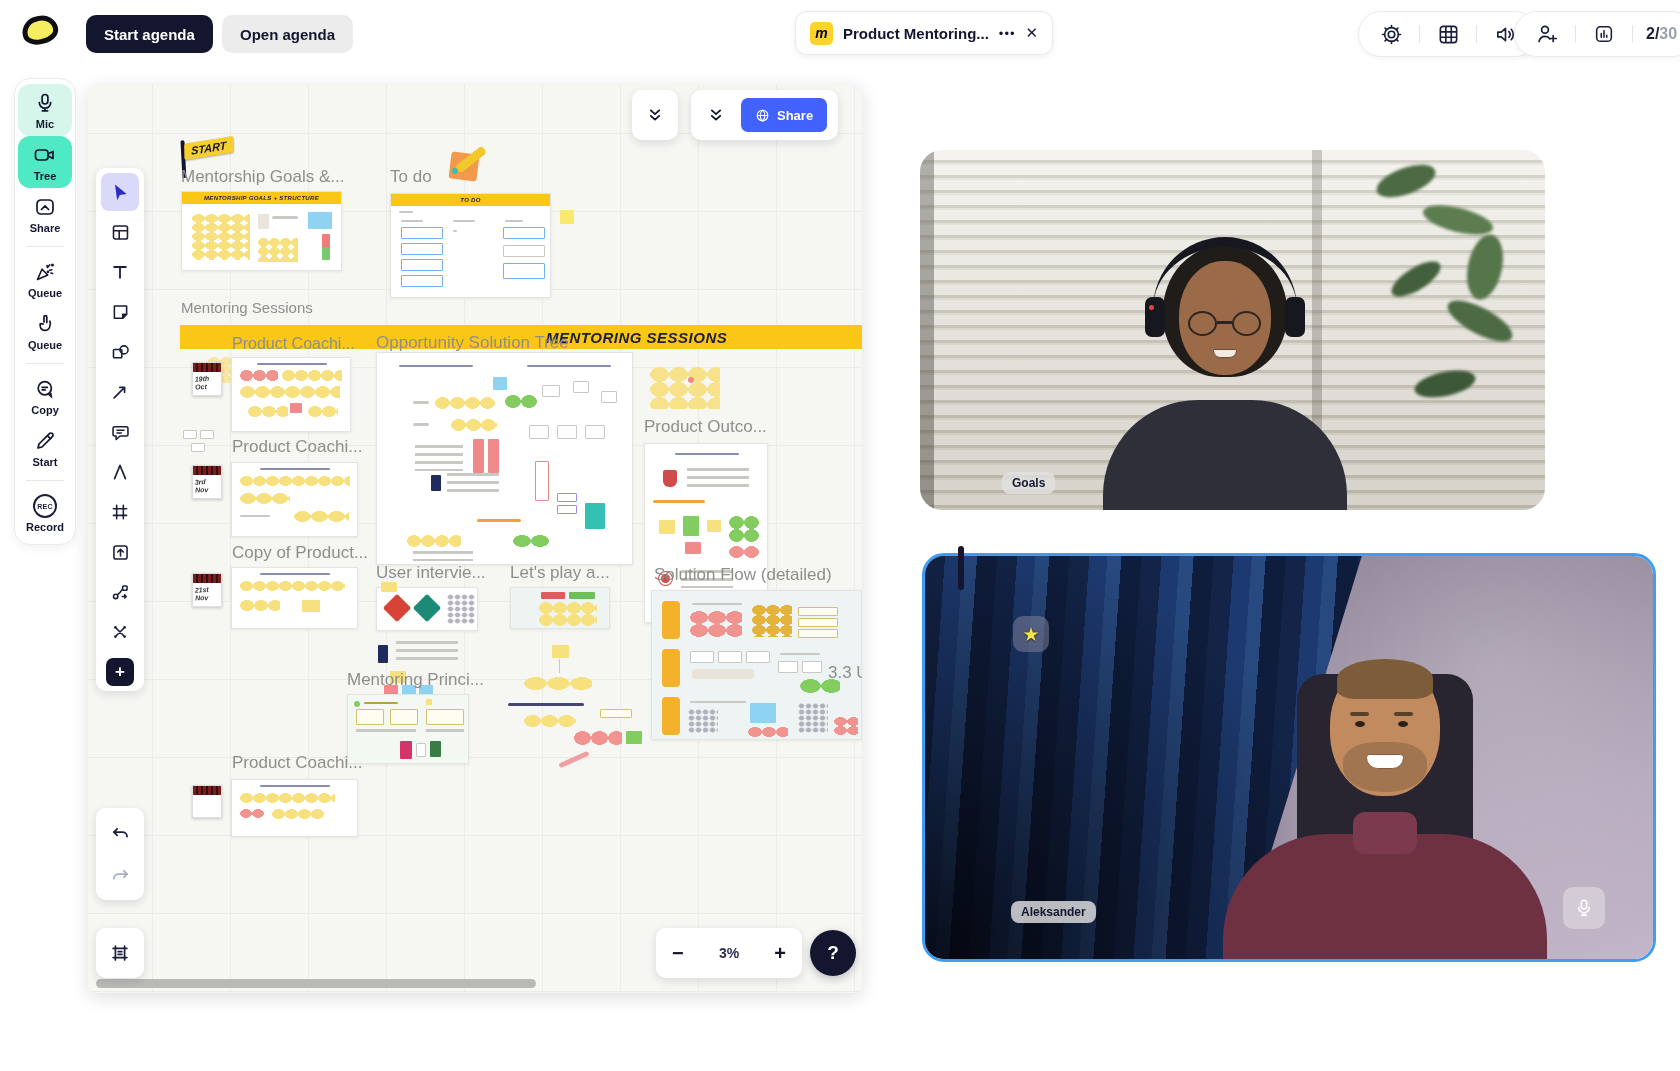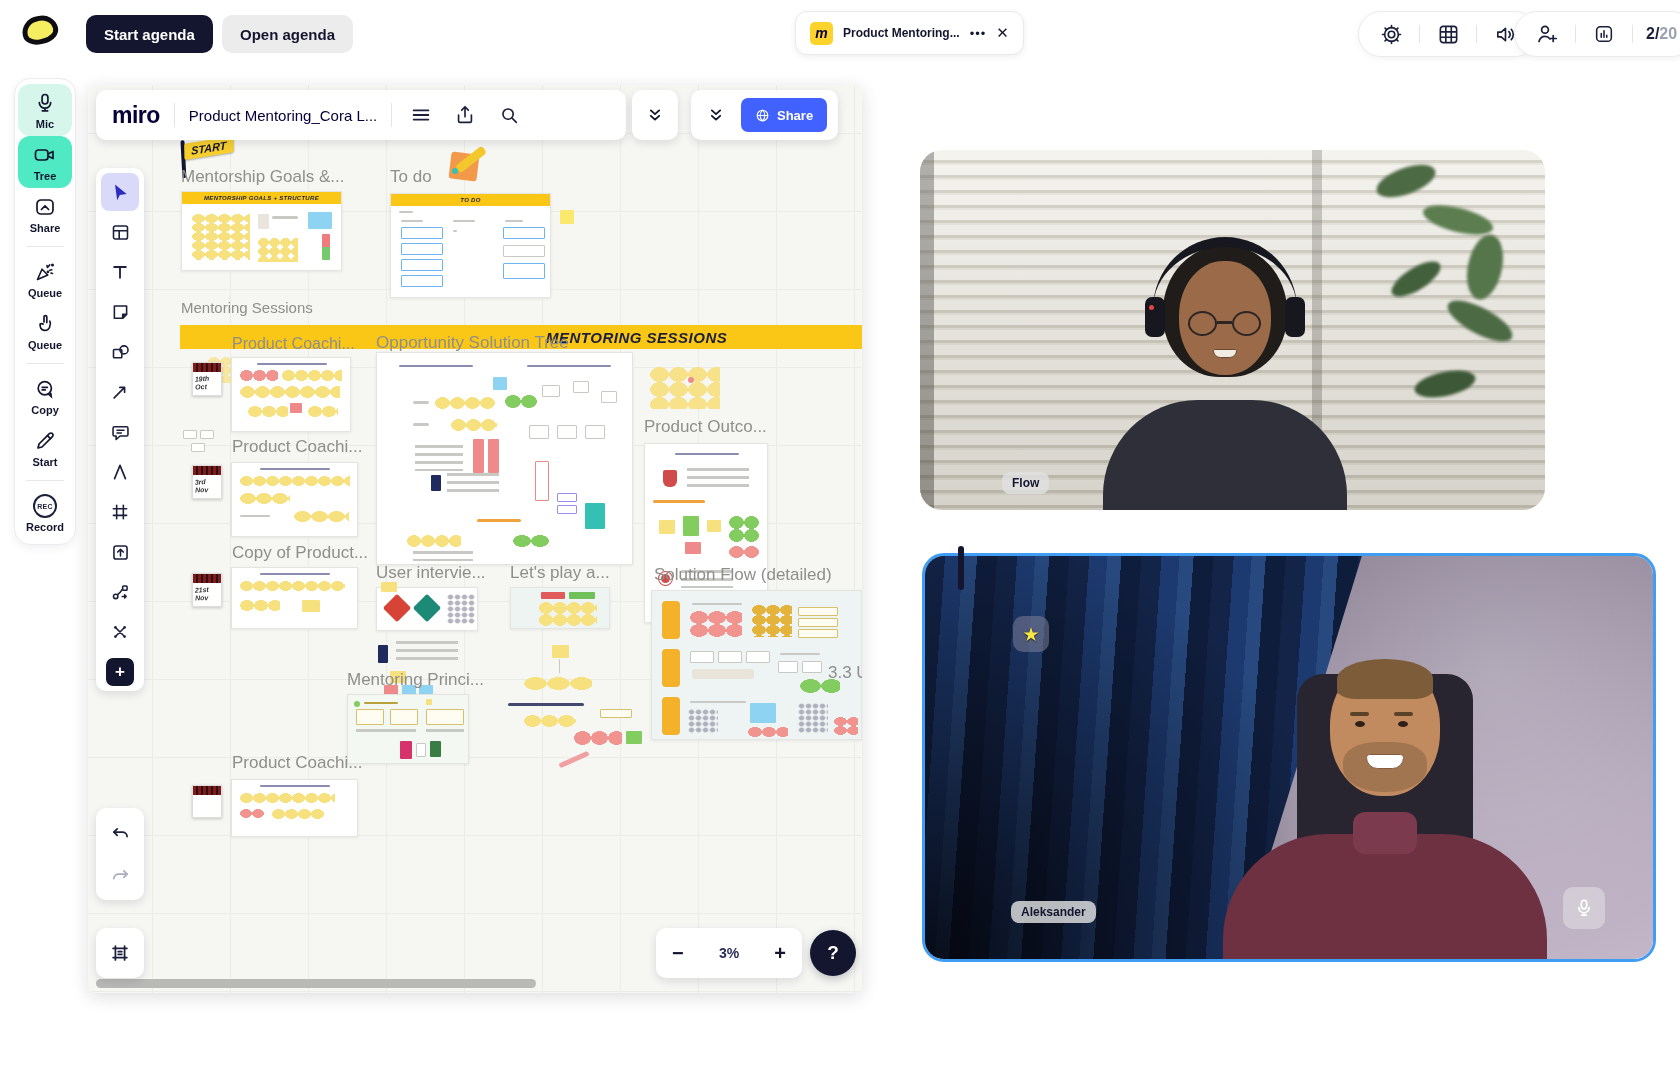--- a/index.html
+++ b/index.html
@@ -9,21 +9,21 @@
   .abs { position:absolute; }
   svg { display:block; }
 
   
   .logo-blob { width:36px; height:28px; background:#f6ee61; border:5px solid #0d0d12; border-radius:46% 46% 46% 46%/58% 58% 44% 44%; transform:rotate(-14deg); }
   .btn { display:inline-flex; align-items:center; justify-content:center; height:38px; padding:0 18px; border-radius:10px; font-size:15px; font-weight:700; cursor:pointer; }
   .btn.dark { background:#14162f; color:#fff; }
   .btn.light { background:#ececec; color:#14162f; }
   .tab { display:flex; align-items:center; gap:10px; height:44px; padding:0 14px; background:#fff; border:1px solid #e9e9ec; border-radius:12px; box-shadow:0 2px 6px rgba(20,22,47,.07); }
   .miro-chip { width:23px; height:23px; border-radius:5px; background:#fcd32b; color:#050038; font-weight:800; font-style:italic; font-size:14px; display:flex; align-items:center; justify-content:center; }
-  .tab-title { font-size:12px; font-weight:700; color:#14162f; white-space:nowrap; }
+  .tab-title { font-size:15px; font-weight:700; color:#14162f; white-space:nowrap; }
   .tab-dots { font-size:13px; letter-spacing:1px; color:#14162f; cursor:pointer; }
   .tab-close { font-size:15px; color:#14162f; cursor:pointer; }
   .pillgroup { display:flex; align-items:center; gap:13px; height:46px; padding:0 17px; background:#fff; border:1px solid #ebebee; border-radius:23px; box-shadow:0 2px 6px rgba(20,22,47,.05); color:#1b1f3b; }
   .vsep { width:1px; height:18px; background:#e3e3e8; }
   .count { font-size:16px; font-weight:700; }
   .count .max { color:#9aa0ae; }
 
   
   .side-panel { left:14px; top:78px; width:62px; background:#fff; border:1px solid #ececef; border-radius:16px; box-shadow:0 3px 10px rgba(20,22,47,.06); padding:5px 3px; display:flex; flex-direction:column; align-items:center; }
   .side-item { width:54px; padding:7px 0 6px; border-radius:12px; display:flex; flex-direction:column; align-items:center; gap:3px; color:#1b1f3b; cursor:pointer; }
@@ -146,21 +146,21 @@
         </svg>
     </span>
     <span class="vsep"></span>
     <span class="hic">
       <svg width="22" height="22" viewBox="0 0 24 24" fill="none" stroke="currentColor" stroke-width="1.7" stroke-linecap="round" stroke-linejoin="round">
           <rect x="4" y="4" width="16" height="16" rx="4"></rect>
           <path d="M9 15.5v-4M12 15.5v-7M15 15.5v-2"></path>
         </svg>
     </span>
     <span class="vsep"></span>
-    <span class="count"><span>2</span><span>/</span><span class="max">20</span></span>
+    <span class="count"><span>2</span><span>/</span><span class="max">30</span></span>
   </div>
 
   <div class="abs side-panel">
     <div class="side-item mic">
       <span>
           <svg width="24" height="24" viewBox="0 0 24 24" fill="none" stroke="#14162f" stroke-width="1.7" stroke-linecap="round">
             <rect x="9.1" y="3.5" width="5.8" height="9.5" rx="2.9"></rect>
             <path d="M6.3 11.5a5.7 5.7 0 0011.4 0M12 17.2v2.6M9.3 19.8h5.4"></path>
           </svg>
         </span>
@@ -454,43 +454,20 @@
       <div class="mframe" style="left:143px;top:694px;width:127px;height:58px;">
         <div class="tline" style="left:28px;top:5px;width:70px;height:2px;background:#8a8db0;"></div>
         <div class="sg" style="left:8px;top:13px;width:95px;height:10px;background-size:13px 10px;"></div>
         <div class="sgR" style="left:8px;top:29px;width:24px;height:9px;background-size:12px 9px;"></div>
         <div class="sg" style="left:40px;top:29px;width:52px;height:10px;background-size:13px 10px;"></div>
       </div>
 
       <div class="hscroll"></div>
     </div>
 
-    <div class="panel mheader">
-      <span class="miro-logo">miro</span>
-      <span class="mh-sep"></span>
-      <span class="board-title">Product Mentoring_Cora L...</span>
-      <span class="mh-sep"></span>
-      <span class="hic">
-        <svg width="22" height="22" viewBox="0 0 24 24" fill="none" stroke="currentColor" stroke-width="2" stroke-linecap="round">
-            <path d="M4 7h16M4 12h16M4 17h16"></path>
-          </svg>
-      </span>
-      <span class="hic">
-        <svg width="22" height="22" viewBox="0 0 24 24" fill="none" stroke="currentColor" stroke-width="1.8" stroke-linecap="round" stroke-linejoin="round">
-            <path d="M12 14V3.5M8.4 6.6L12 3l3.6 3.6"></path>
-            <path d="M5 12v6.5A1.5 1.5 0 006.5 20h11a1.5 1.5 0 001.5-1.5V12"></path>
-          </svg>
-      </span>
-      <span class="hic">
-        <svg width="22" height="22" viewBox="0 0 24 24" fill="none" stroke="currentColor" stroke-width="1.8" stroke-linecap="round">
-            <circle cx="11" cy="11" r="5.6"></circle>
-            <path d="M15.4 15.4L20 20"></path>
-          </svg>
-      </span>
-    </div>
     <div class="panel" style="left:544px;top:5px;width:46px;height:50px;display:flex;align-items:center;justify-content:center;">
       <span class="hic">
         <svg width="20" height="20" viewBox="0 0 24 24" fill="none" stroke="#14162f" stroke-width="2.2" stroke-linecap="round" stroke-linejoin="round">
             <path d="M7 6.5l5 4.5 5-4.5M7 13l5 4.5 5-4.5"></path>
           </svg>
       </span>
     </div>
     <div class="panel" style="left:603px;top:5px;width:147px;height:50px;display:flex;align-items:center;gap:10px;padding:0 8px 0 10px;">
       <span class="hic">
         <svg width="20" height="20" viewBox="0 0 24 24" fill="none" stroke="#14162f" stroke-width="2.2" stroke-linecap="round" stroke-linejoin="round">
@@ -636,21 +613,21 @@
         <div class="abs" style="left:9px;top:50px;width:29px;height:25px;border:2.5px solid rgba(25,25,28,.85);border-radius:50%;"></div>
         <div class="abs" style="left:53px;top:50px;width:29px;height:25px;border:2.5px solid rgba(25,25,28,.85);border-radius:50%;"></div>
         <div class="abs" style="left:38px;top:60px;width:15px;height:3px;background:rgba(25,25,28,.85);"></div>
         <div class="abs" style="left:34px;top:88px;width:24px;height:9px;background:#f3ece2;border:1px solid #6b4a33;border-radius:2px 2px 9px 9px;"></div>
       </div>
       <div class="abs" style="left:28px;top:-8px;width:144px;height:72px;border-top:10px solid #17171f;border-radius:72px 72px 0 0;"></div>
       <div class="abs" style="left:20px;top:52px;width:20px;height:40px;background:#17171f;border-radius:7px;"></div>
       <div class="abs" style="left:160px;top:52px;width:20px;height:40px;background:#17171f;border-radius:7px;"></div>
       <div class="abs" style="left:24px;top:60px;width:5px;height:5px;background:#e04444;border-radius:50%;"></div>
     </div>
-    <span class="name-pill" style="left:82px;bottom:16px;">Flow</span>
+    <span class="name-pill" style="left:82px;bottom:16px;">Goals</span>
   </div>
 
   <div class="vtile active" style="left:922px;top:553px;width:734px;height:409px;">
     <div class="abs" style="left:0;top:0;width:100%;height:100%;background:linear-gradient(165deg,#7d7387 0%,#958a9e 35%,#b3a7ba 70%,#c3b6c9 100%);"></div>
     <div class="abs" style="left:0;top:0;width:100%;height:100%;background:radial-gradient(circle at 78% 28%, rgba(255,255,255,.22), transparent 45%);"></div>
     <div class="abs" style="left:0;top:0;width:100%;height:100%;background:repeating-linear-gradient(94deg,#132448 0 20px,#1d3a70 20px 38px,#27497f 38px 52px,#0f1d3c 52px 72px);clip-path:polygon(0 0,60% 0,43% 100%,0 100%);"></div>
     <div class="abs" style="left:0;top:0;width:100%;height:100%;background:radial-gradient(circle at 0% 100%, rgba(3,3,8,.85), transparent 52%);"></div>
     <div class="abs" style="left:300px;top:106px;width:320px;height:303px;">
       <div class="abs" style="left:72px;top:12px;width:176px;height:225px;background:#282430;border-radius:26px;"></div>
       <div class="abs" style="left:-2px;top:172px;width:324px;height:131px;background:#6d3142;border-radius:105px 105px 0 0;"></div>

